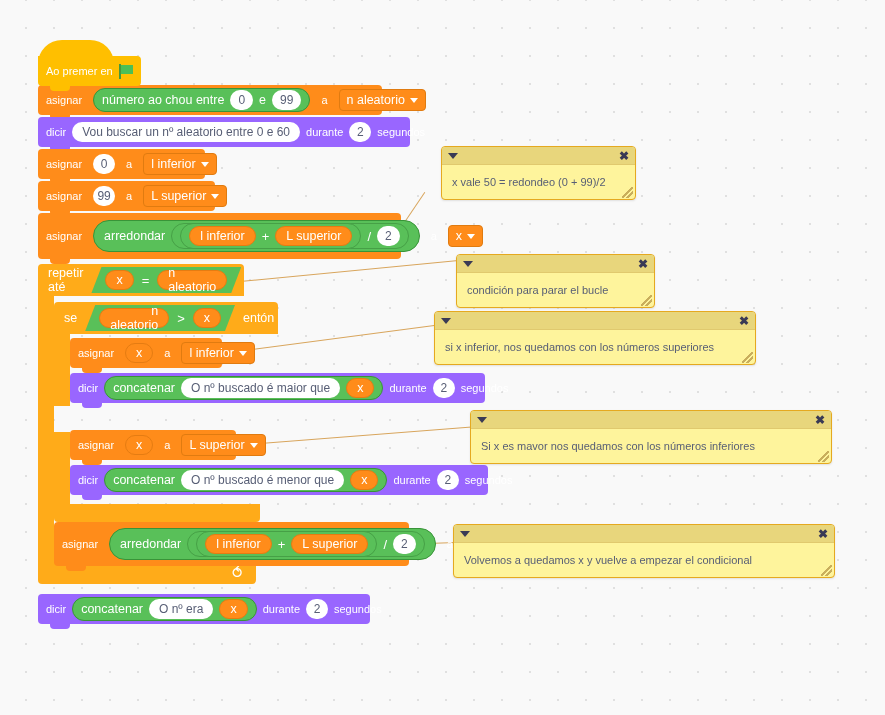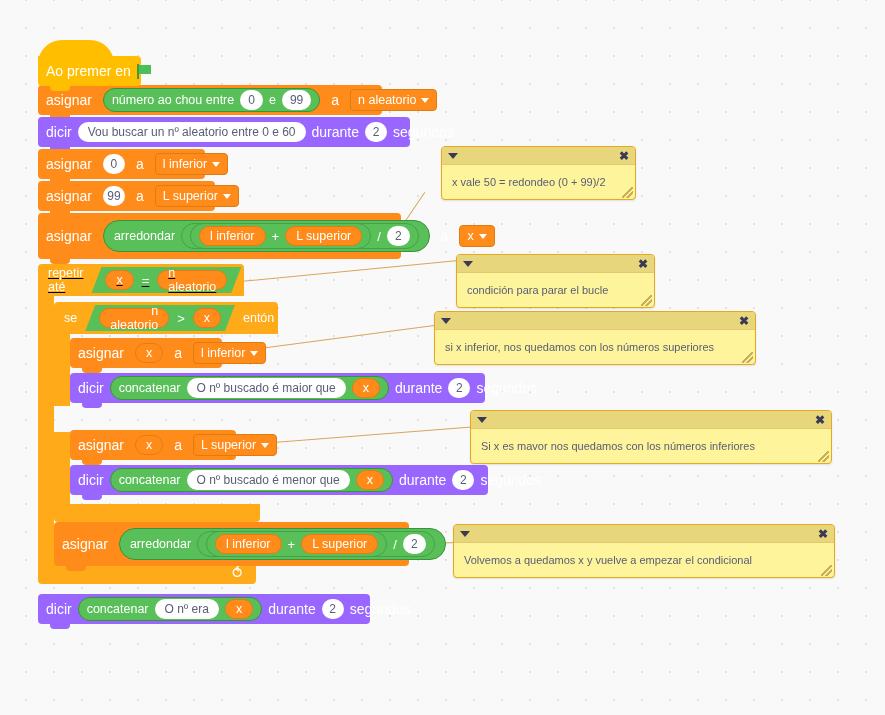--- a/index.html
+++ b/index.html
@@ -32,21 +32,21 @@
     display: flex;
     align-items: center;
     color: #ffffff;
     font-size: 12.5px;
     white-space: nowrap;
     border-radius: 4px;
     padding: 0 8px;
     gap: 6px;
     z-index: 5;
   }
-  .blk .lbl { color: #ffffff; font-size: 14px; line-height: 1; }
+  .blk .lbl { color: #ffffff; font-size: 11px; line-height: 1; }
 
   
   .notch-top::before,
   .notch-bot::after {
     content: "";
     position: absolute;
     left: 12px;
     width: 20px;
     height: 5px;
     background: inherit;
@@ -245,21 +245,21 @@
 <body>
 
 <div id="workspace">
 
   <div class="conn" style="left:392px; top:240px; width:58px; transform: rotate(-56deg);"></div>
   <div class="conn" style="left:240px; top:281px; width:222px; transform: rotate(-5.5deg);"></div>
   <div class="conn" style="left:222px; top:353px; width:214px; transform: rotate(-7.5deg);"></div>
   <div class="conn" style="left:236px; top:445px; width:246px; transform: rotate(-4.5deg);"></div>
   <div class="conn" style="left:398px; top:544px; width:66px; transform: rotate(-2deg);"></div>
 
-  <div class="cblock" style="left:38px; top:264px;text-decoration:underline;">
+  <div class="cblock" style="left:38px; top:264px;">
 
     <div class="c-head c-control" style="width:206px; height:32px; border-radius:4px 4px 0 0;">
       <span class="lbl">repetir até</span>
       <span class="hex" style="height:26px;">
         <span class="rep rep-var" style="height:20px;">x</span>
         <span class="op-sign">=</span>
         <span class="rep rep-var" style="height:20px;">n aleatorio</span>
       </span>
     </div>
 

